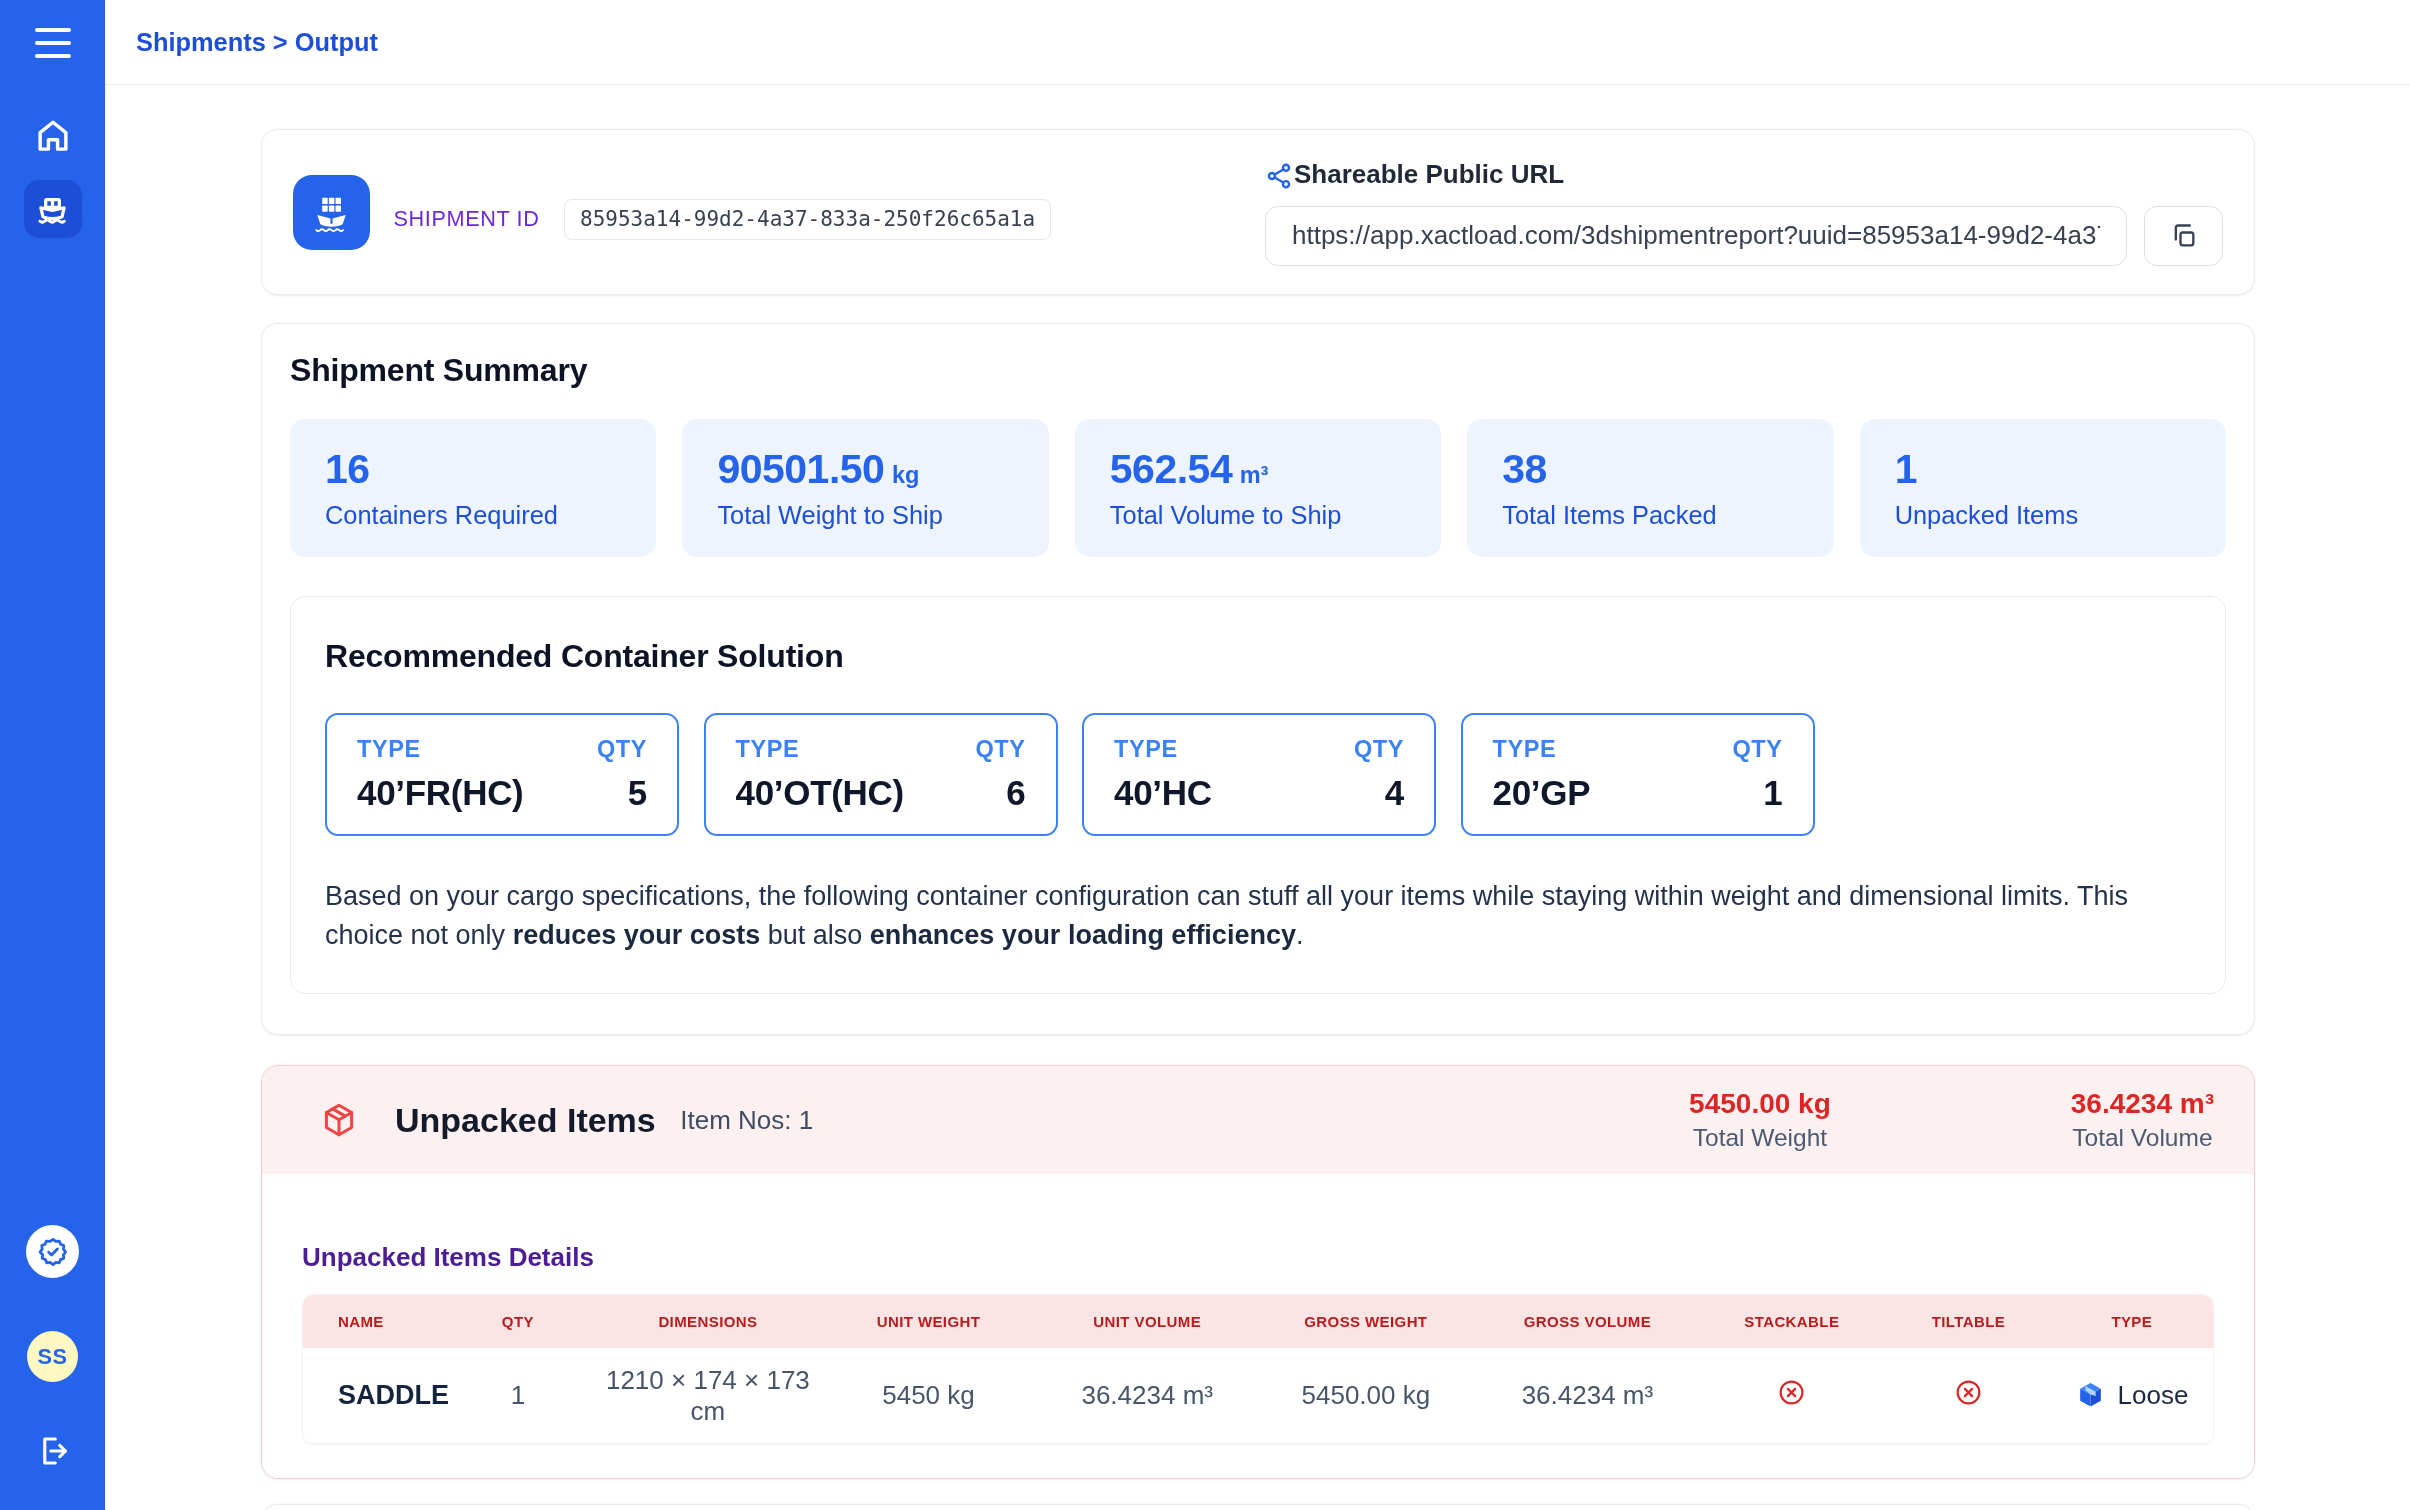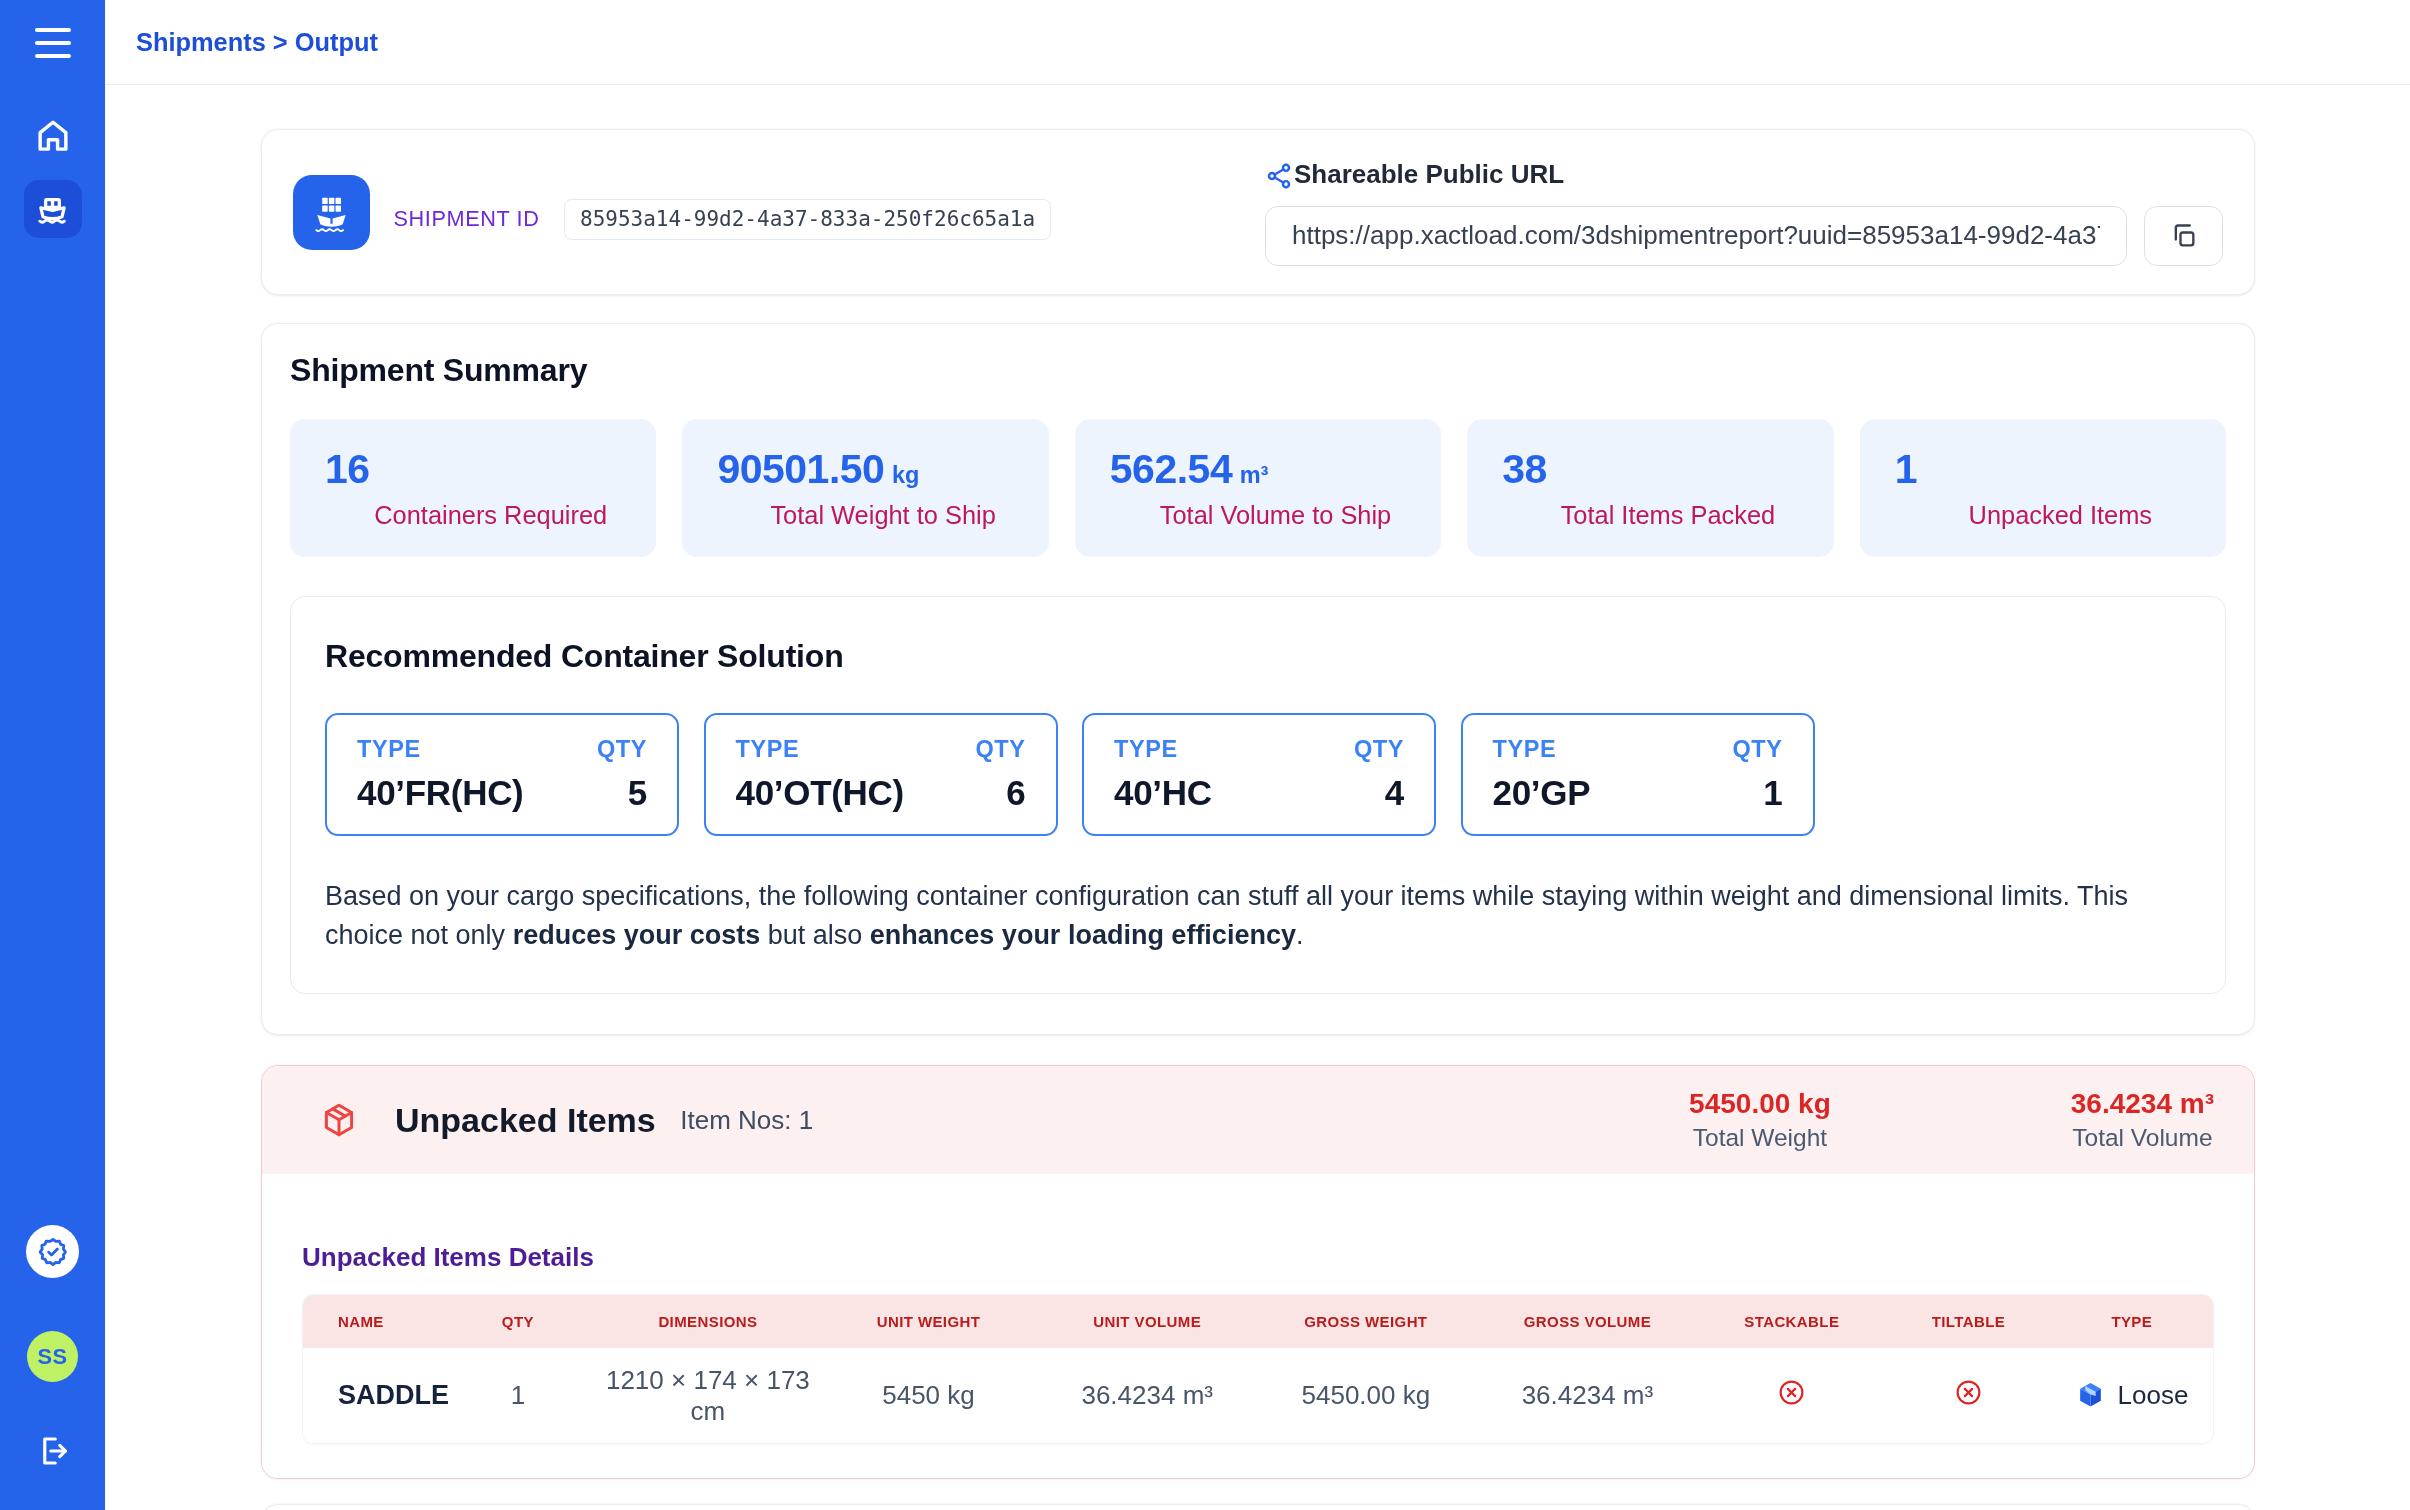--- a/index.html
+++ b/index.html
@@ -12,21 +12,21 @@
   .hamburger { margin-top:28px; width:36px; height:30px; display:flex; flex-direction:column;
     justify-content:space-between; cursor:pointer; background:none; border:none; }
   .hamburger span { display:block; height:4.2px; width:36px; background:#fff; border-radius:2.8px; }
   .nav-item { margin-top:56px; width:58px; height:58px; display:flex; align-items:center;
     justify-content:center; border-radius:15px; cursor:pointer; }
   .nav-item.first { margin-top:49px; }
   .nav-item.active { background:#1d4ed8; margin-top:15px; }
   .sidebar .spacer { flex:1; }
   .circle-btn { width:53px; height:53px; border-radius:50%; background:#ffffff;
     display:flex; align-items:center; justify-content:center; cursor:pointer; border:none; }
-  .avatar { width:51px; height:51px; border-radius:50%; background:#bef264; margin-top:53px;
+  .avatar { width:51px; height:51px; border-radius:50%; background:#fef9c3; margin-top:53px;
     display:flex; align-items:center; justify-content:center; cursor:pointer;
     font-weight:bold; font-size:21.7px; color:#2563eb; letter-spacing:0.5px; }
   .logout { margin-top:51px; margin-bottom:41px; background:none; border:none; cursor:pointer; }
 
   
   .topbar { position:fixed; left:105px; top:0; right:0; height:85px; background:#fff;
     border-bottom:1.9px solid #e9eaef; display:flex; align-items:center; padding-left:31px; z-index:9; }
   .breadcrumb { font-size:25.4px; font-weight:bold; color:#1d4ed8; }
 
   
@@ -55,21 +55,21 @@
     background:#fff; display:flex; align-items:center; justify-content:center; cursor:pointer; }
 
   
   .summary-card { margin-top:28px; padding:28px 28px 40px 28px; }
   .section-title { font-size:32px; font-weight:bold; color:#0b1324; letter-spacing:-0.2px; }
   .stats-row { display:flex; gap:26px; margin-top:30px; }
   .stat { flex:1; height:138px; border-radius:15px; background:#edf4fe;
     display:flex; flex-direction:column; justify-content:center; padding-left:35px; }
   .stat-value { font-size:41px; font-weight:bold; color:#2563eb; letter-spacing:-0.5px; }
   .stat-unit { font-size:23.5px; font-weight:600; margin-left:7.5px; letter-spacing:0; }
-  .stat-label { font-size:25.4px; color:#be185d; margin-top:7.5px;text-align:center; }
+  .stat-label { font-size:25.4px; color:#1d4ed8; margin-top:7.5px; }
 
   .reco-card { margin-top:39px; border:1.4px solid #e7ebf1; border-radius:15px; padding:41px 34px 38px 34px; }
   .boxes-row { display:flex; gap:24.5px; margin-top:38px; }
   .cbox { width:354px; height:123px; border:2.4px solid #3b82f6; border-radius:13px;
     padding:21px 30px; display:flex; flex-direction:column; justify-content:space-between; background:#fff; }
   .cbox-top, .cbox-bot { display:flex; justify-content:space-between; align-items:baseline; }
   .cbox-lab { font-size:23.5px; font-weight:bold; color:#3b82f6; letter-spacing:0.6px; }
   .cbox-val { font-size:35px; font-weight:bold; color:#0f172a; letter-spacing:-0.3px; }
   .reco-desc { margin-top:41px; font-size:27px; line-height:39px; color:#23324a; max-width:1869px; }
   .reco-desc strong { color:#1b2940; }

